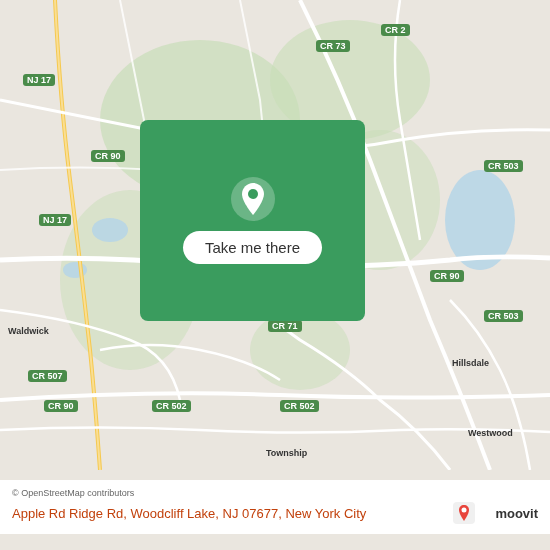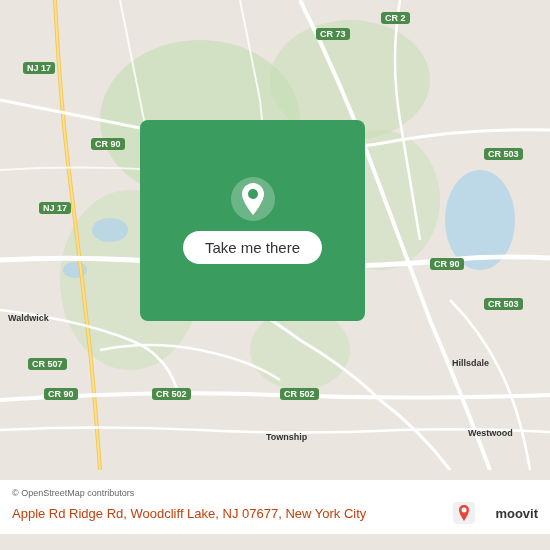--- a/index.html
+++ b/index.html
@@ -36,20 +36,21 @@
 
     
     .badge {
       position: absolute;
       border-radius: 3px;
       font-size: 9px;
       font-weight: bold;
       padding: 1px 4px;
       color: white;
       white-space: nowrap;
+      margin-top: 12px;
     }
     .badge-green { background: #4a8b4a; }
 
     
     .map-card {
       position: absolute;
       left: 140px;
       top: 120px;
       width: 225px;
       height: 201px;
@@ -180,24 +181,24 @@
   <div class="badge badge-green" style="left:39px;top:202px">NJ 17</div>
   <div class="badge badge-green" style="left:484px;top:148px">CR 503</div>
   <div class="badge badge-green" style="left:430px;top:258px">CR 90</div>
   <div class="badge badge-green" style="left:484px;top:298px">CR 503</div>
   <div class="badge badge-green" style="left:268px;top:308px">CR 71</div>
   <div class="badge badge-green" style="left:28px;top:358px">CR 507</div>
   <div class="badge badge-green" style="left:152px;top:388px">CR 502</div>
   <div class="badge badge-green" style="left:280px;top:388px">CR 502</div>
   <div class="badge badge-green" style="left:44px;top:388px">CR 90</div>
 
-  <div class="road-label" style="left:8px;top:313px">Waldwick</div>
+  <div class="road-label" style="left:8px;top:326px">Waldwick</div>
   <div class="road-label" style="left:452px;top:358px">Hillsdale</div>
   <div class="road-label" style="left:468px;top:428px">Westwood</div>
-  <div class="road-label" style="left:266px;top:432px">Township</div>
+  <div class="road-label" style="left:266px;top:448px">Township</div>
 
   <div class="map-card">
 
     <svg class="pin-icon" viewBox="0 0 44 44" xmlns="http://www.w3.org/2000/svg">
       <circle cx="22" cy="22" r="22" fill="white" opacity="0.25"></circle>
       <path d="M22 6 C16 6 11 11 11 17 C11 25 22 38 22 38 C22 38 33 25 33 17 C33 11 28 6 22 6Z" fill="white"></path>
       <circle cx="22" cy="17" r="5" fill="#3a9c5e"></circle>
     </svg>
     <button class="take-me-btn">Take me there</button>
   </div>

